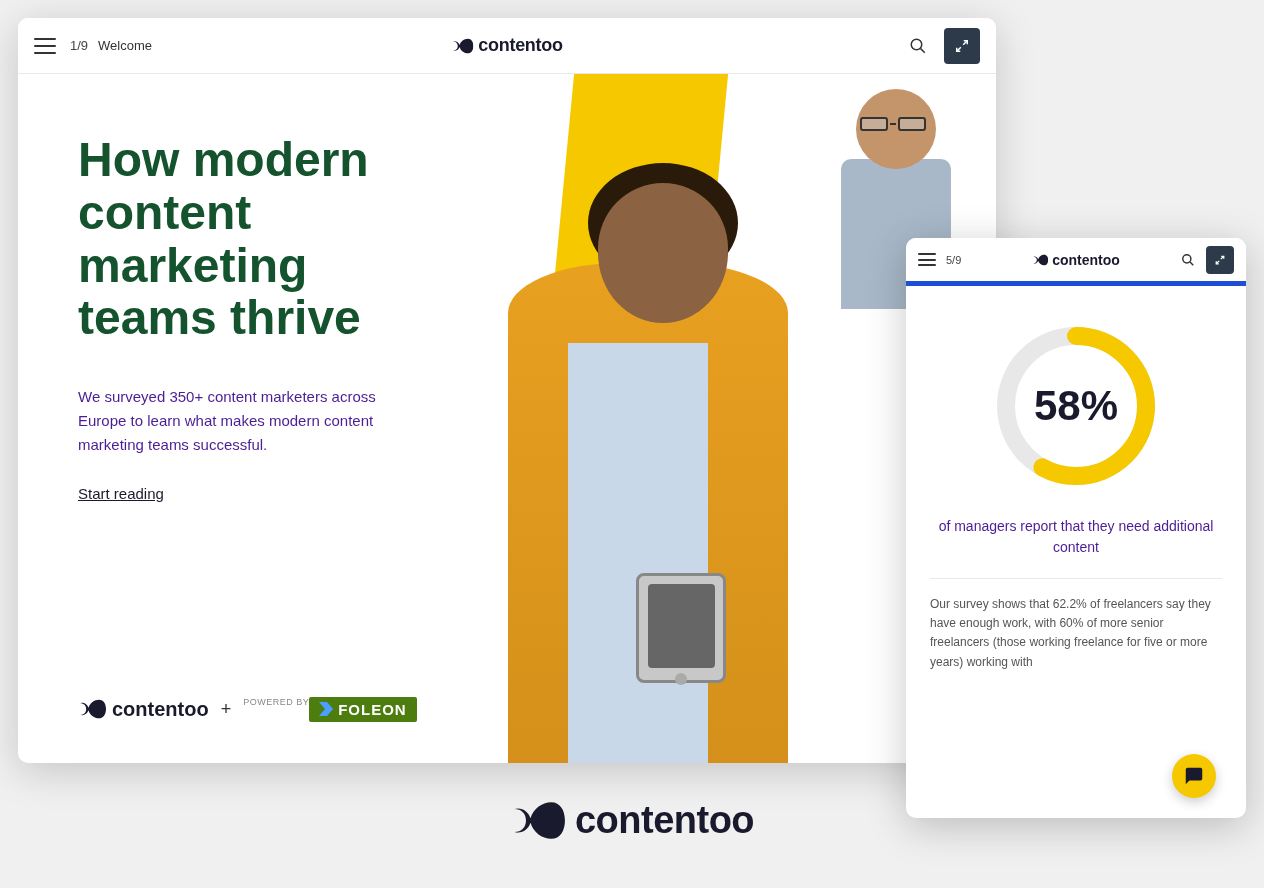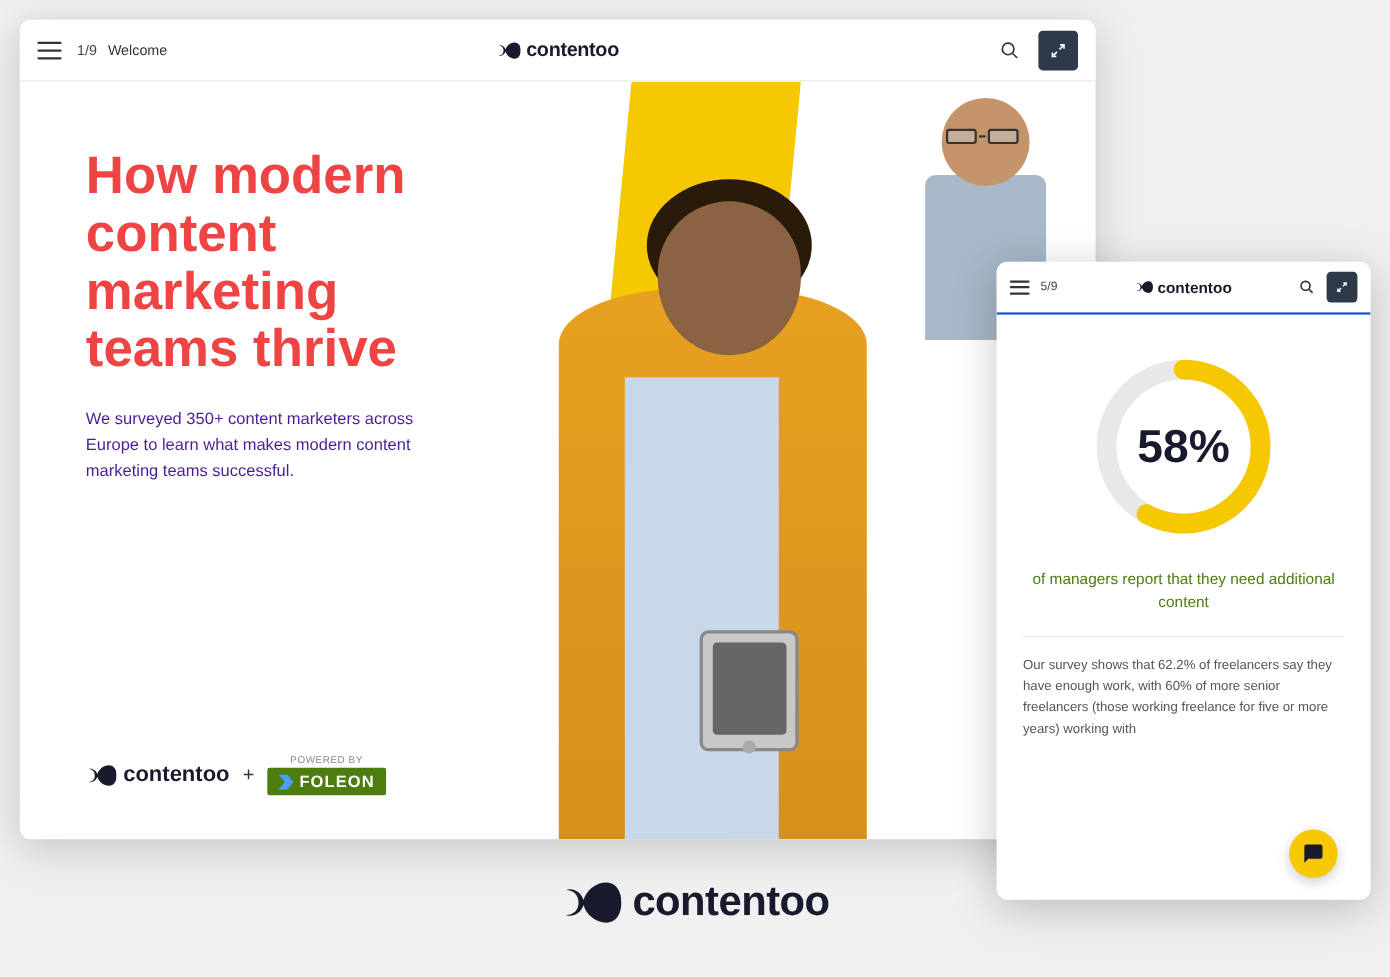--- a/index.html
+++ b/index.html
@@ -123,23 +123,23 @@
       display: flex;
       flex-direction: column;
       justify-content: center;
       position: relative;
       z-index: 2;
     }
 
     .main-heading {
       font-size: 48px;
       font-weight: 800;
-      color: #ef4444;
+      color: #14532d;
       line-height: 1.1;
-      margin-bottom: 24px;
+      margin-bottom: 40px;
     }
 
     .main-subtext {
       font-size: 15px;
       color: #4c1d95;
       line-height: 1.6;
       margin-bottom: 28px;
       max-width: 320px;
     }
 
@@ -161,22 +161,22 @@
     }
 
     .logo-plus {
       font-size: 18px;
       color: #333;
       font-weight: 400;
     }
 
     .foleon-brand {
       display: flex;
-      flex-direction: column;
-      align-items: center;
+      flex-direction: row;
+      align-items: flex-start;
     }
 
     .powered-by-text {
       font-size: 9px;
       color: #888;
       text-transform: uppercase;
       letter-spacing: 0.5px;
       margin-bottom: 2px;
     }
 
@@ -224,21 +224,21 @@
       box-shadow: 0 8px 40px rgba(0,0,0,0.22);
       overflow: hidden;
       z-index: 20;
     }
 
     .small-topbar {
       display: flex;
       align-items: center;
       height: 48px;
       background: #fff;
-      border-bottom: 2px solid #1d4ed8;
+      border-bottom: 5px solid #1d4ed8;
       padding: 0 12px;
       position: relative;
     }
 
     .small-hamburger {
       width: 18px;
       height: 13px;
       display: flex;
       flex-direction: column;
       justify-content: space-between;
@@ -315,21 +315,21 @@
       top: 50%;
       left: 50%;
       transform: translate(-50%, -50%);
       font-size: 42px;
       font-weight: 800;
       color: #1a1a2e;
     }
 
     .stat-description {
       font-size: 14px;
-      color: #4d7c0f;
+      color: #4c1d95;
       text-align: center;
       line-height: 1.5;
       margin-bottom: 20px;
     }
 
     .small-divider {
       width: 100%;
       height: 1px;
       background: #e8e8e8;
       margin-bottom: 16px;
@@ -422,20 +422,21 @@
         </svg>
       </div>
     </div>
   </div>
 
   <div class="main-content">
 
     <div class="main-left">
       <h1 class="main-heading">How modern content marketing teams thrive</h1>
       <p class="main-subtext">We surveyed 350+ content marketers across Europe to learn what makes modern content marketing teams successful.</p>
+      <a class="start-reading-link">Start reading</a>
 
       <div class="logo-row">
 
         <div style="display:flex;align-items:center;gap:6px;">
           <svg width="28" height="28" viewBox="0 0 24 24" fill="none">
             <path d="M18 4C14 4 10 7 9 11C8 8 5 6 2 7C5 7 7 9 7 12C7 15 5 17 2 17C5 18 8 16 9 13C10 17 14 20 18 20C22 20 24 16.4 24 12C24 7.6 22 4 18 4Z" fill="#1a1a2e"></path>
           </svg>
           <span style="font-size:20px;font-weight:700;color:#1a1a2e;">contentoo</span>
         </div>
         <span class="logo-plus">+</span>

